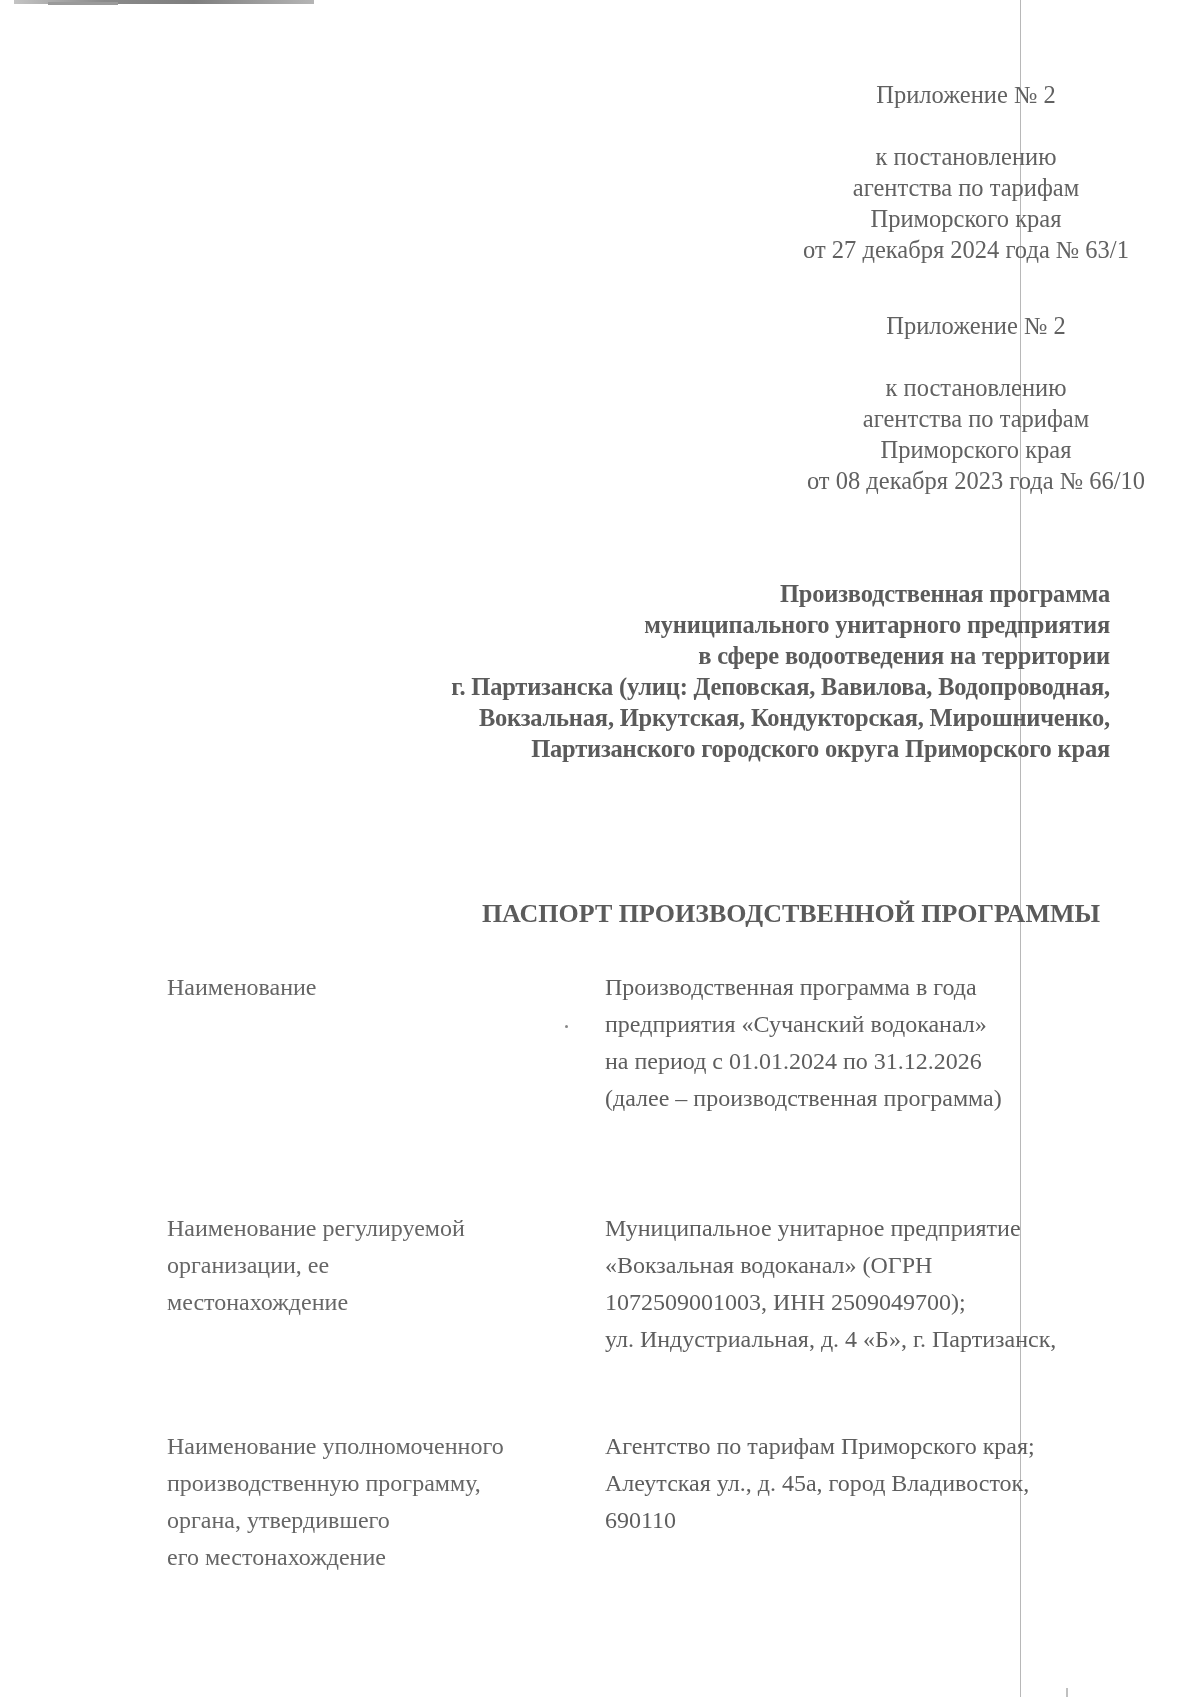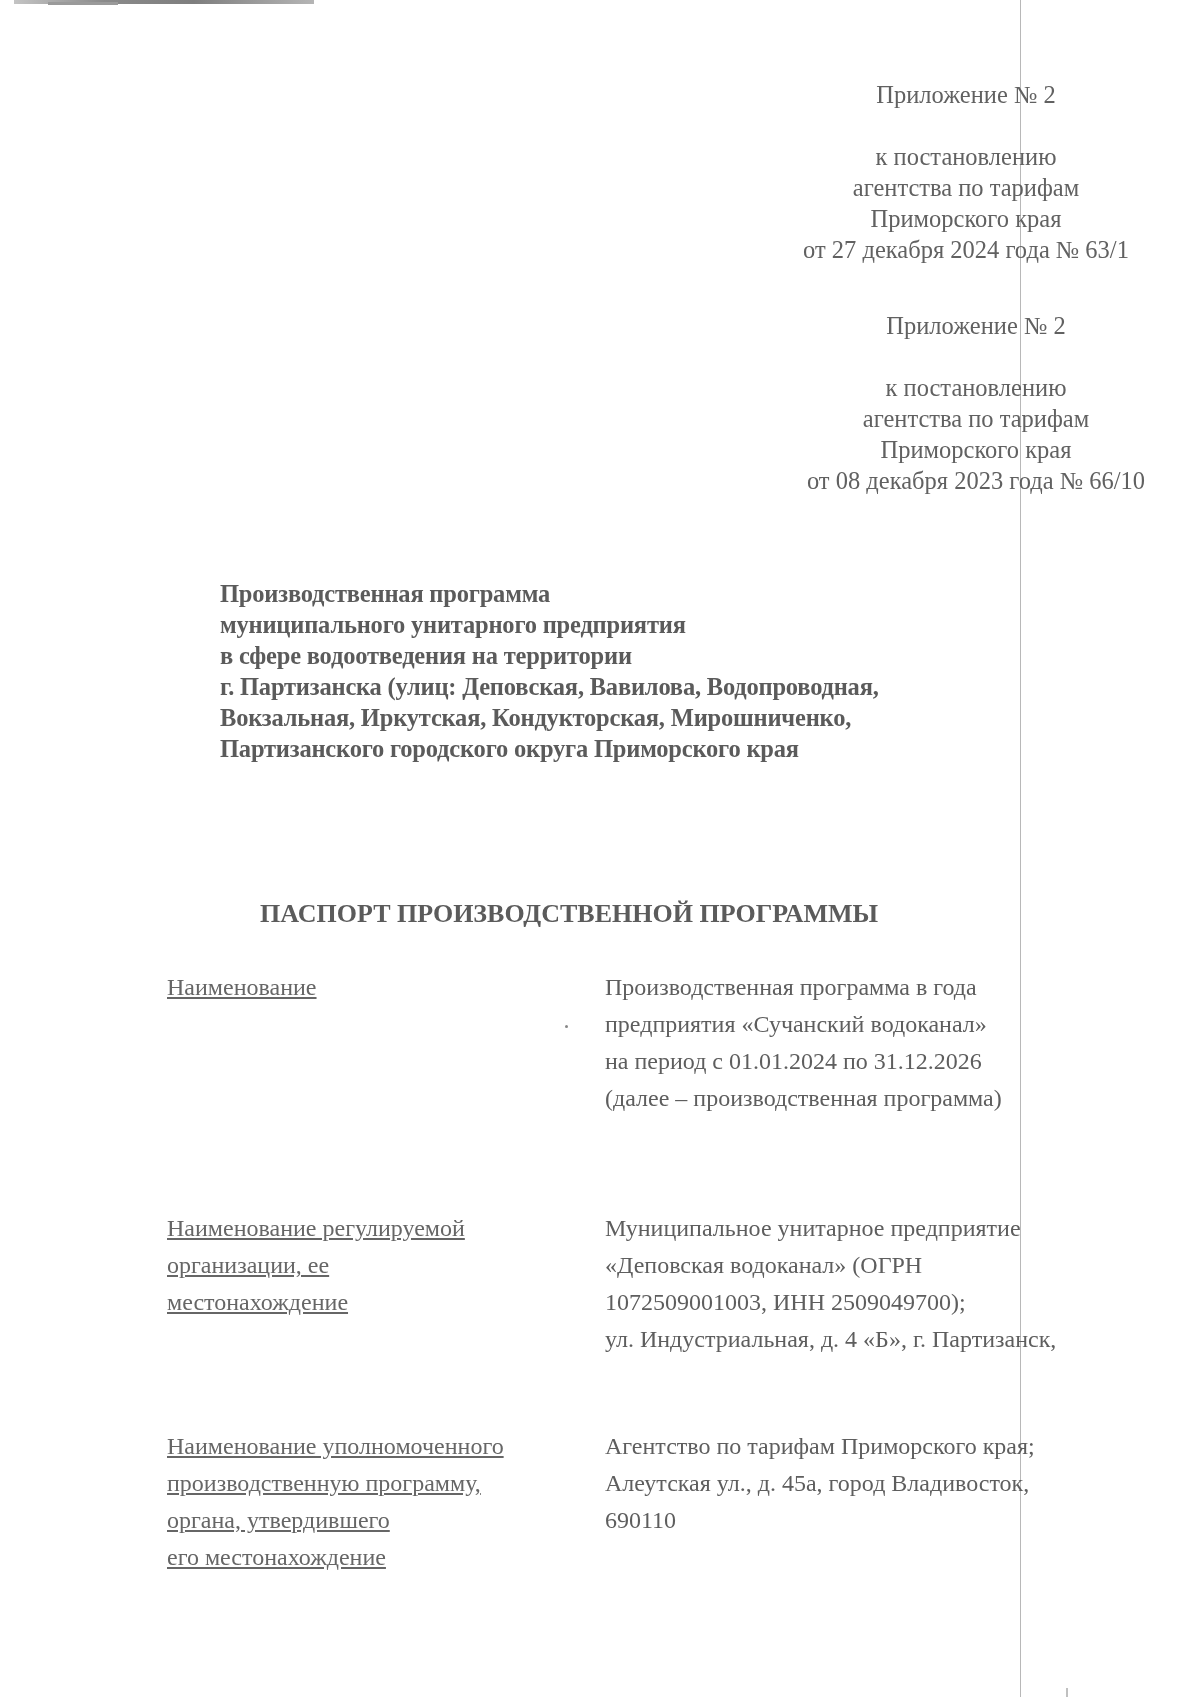--- a/index.html
+++ b/index.html
@@ -20,32 +20,32 @@
     }
     .scan-mark {
       position: absolute; left: 1066px; top: 1688px; width: 2px; height: 9px; background: #c0c0c0;
     }
     .stamp {
       position: absolute; width: 480px; text-align: center;
       font-size: 24.5px; line-height: 31px; color: #616161;
     }
     .stamp .gap { height: 31px; }
     .title-block {
-      position: absolute; left: 220px; top: 578px; width: 890px; text-align: left;
+      position: absolute; left: 220px; top: 578px; width: 890px; text-align: right;
       font-weight: bold; font-size: 24.5px; line-height: 31px; color: #5b5b5b;
       letter-spacing: -0.2px;
     }
     .passport-title {
-      position: absolute; left: 260px; top: 898px; width: 840px; text-align: left;
+      position: absolute; left: 260px; top: 898px; width: 840px; text-align: right;
       font-weight: bold; font-size: 26px; line-height: 32px; color: #5b5b5b;
     }
     .row { position: absolute; left: 0; width: 1200px; }
     .lbl {
       position: absolute; left: 167px; width: 420px;
-      font-size: 24px; line-height: 37px; color: #666666; text-decoration: underline;
+      font-size: 24px; line-height: 37px; color: #666666;
     }
     .val {
       position: absolute; left: 605px; width: 560px;
       font-size: 24px; line-height: 37px; color: #5e5e5e;
     }
     .tick { position: absolute; left: 565px; top: 1025px; width: 3px; height: 3px; background: #888; border-radius: 50%; }
   </style>
 </head>
 <body>
 
@@ -97,21 +97,21 @@
 <div class="tick"></div>
 
 <div class="row" style="top: 1210px;">
   <div class="lbl">
     <div>Наименование регулируемой</div>
     <div>организации, ее</div>
     <div>местонахождение</div>
   </div>
   <div class="val">
     <div>Муниципальное унитарное предприятие</div>
-    <div>«Деповская водоканал» (ОГРН</div>
+    <div>«Вокзальная водоканал» (ОГРН</div>
     <div>1072509001003, ИНН 2509049700);</div>
     <div>ул. Индустриальная, д. 4 «Б», г. Партизанск,</div>
   </div>
 </div>
 
 <div class="row" style="top: 1428px;">
   <div class="lbl">
     <div>Наименование уполномоченного</div>
     <div>производственную программу,</div>
     <div>органа, утвердившего</div>

